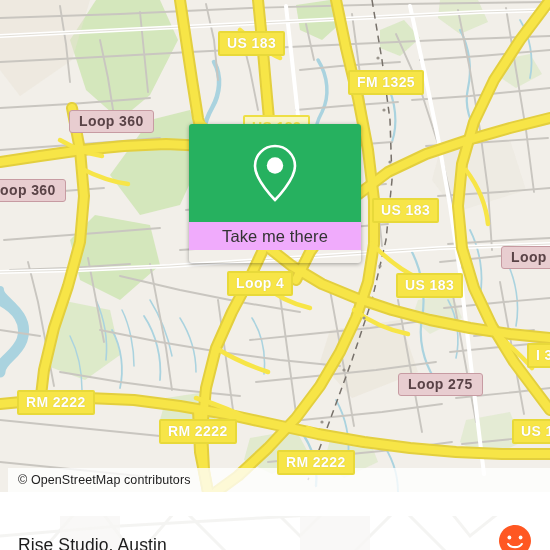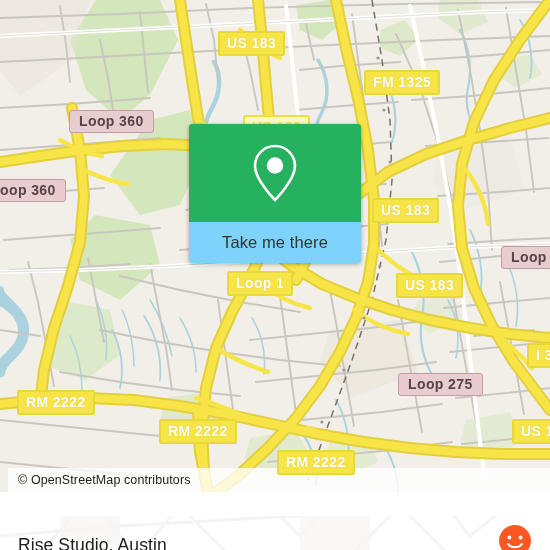--- a/index.html
+++ b/index.html
@@ -89,22 +89,22 @@
     overflow: hidden;
     box-shadow: 0 1px 4px rgba(0,0,0,0.35);
     z-index: 30;
   }
   #popup-pin-area {
     height: 98px;
     background: #26b15f;
     display: flex; align-items: center; justify-content: center;
   }
   #popup-button {
-    height: 41px;
-    background: #7dd3fc;
+    height: 28px;
+    background: #f0abfc;
     display: flex; align-items: center; justify-content: center;
     font-size: 16.5px;
     color: #333333;
     cursor: pointer;
     letter-spacing: 0.1px;
   }
 
   
   .shield {
     position: absolute;
@@ -324,27 +324,27 @@
           <circle cx="380" cy="266" r="1.6"></circle>
             <circle cx="364" cy="318" r="1.6"></circle>
           <circle cx="344" cy="370" r="1.6"></circle>
             <circle cx="322" cy="422" r="1.6"></circle>
         </g>
       </g>
     </svg>
 
     <div id="shield-layer">
         <div class="shield box" style="left: 218px; top: 31px;">US 183</div>
-        <div class="shield box" style="left: 364px; top: 70px; text-align: right;">FM 1325</div>
+        <div class="shield box" style="left: 348px; top: 70px; text-align: right;">FM 1325</div>
         <div class="shield pill" style="left: 69px; top: 110px;">Loop 360</div>
         <div class="shield box-pale" style="left: 243px; top: 115px;">US 183</div>
         <div class="shield pill" style="left: -10px; top: 179px;">oop 360</div>
         <div class="shield box" style="left: 372px; top: 198px;">US 183</div>
         <div class="shield pill" style="left: 501px; top: 246px;">Loop 275</div>
-        <div class="shield box" style="left: 227px; top: 271px;">Loop 1</div>
+        <div class="shield box" style="left: 227px; top: 271px;">Loop 4</div>
         <div class="shield box" style="left: 396px; top: 273px;">US 183</div>
         <div class="shield box" style="left: 527px; top: 343px;">I 35</div>
         <div class="shield pill" style="left: 398px; top: 373px;">Loop 275</div>
         <div class="shield box" style="left: 17px; top: 390px;">RM 2222</div>
         <div class="shield box" style="left: 159px; top: 419px;">RM 2222</div>
         <div class="shield box" style="left: 512px; top: 419px;">US 183</div>
         <div class="shield box" style="left: 277px; top: 450px;">RM 2222</div>
       </div>
 
     <div id="popup-card">

